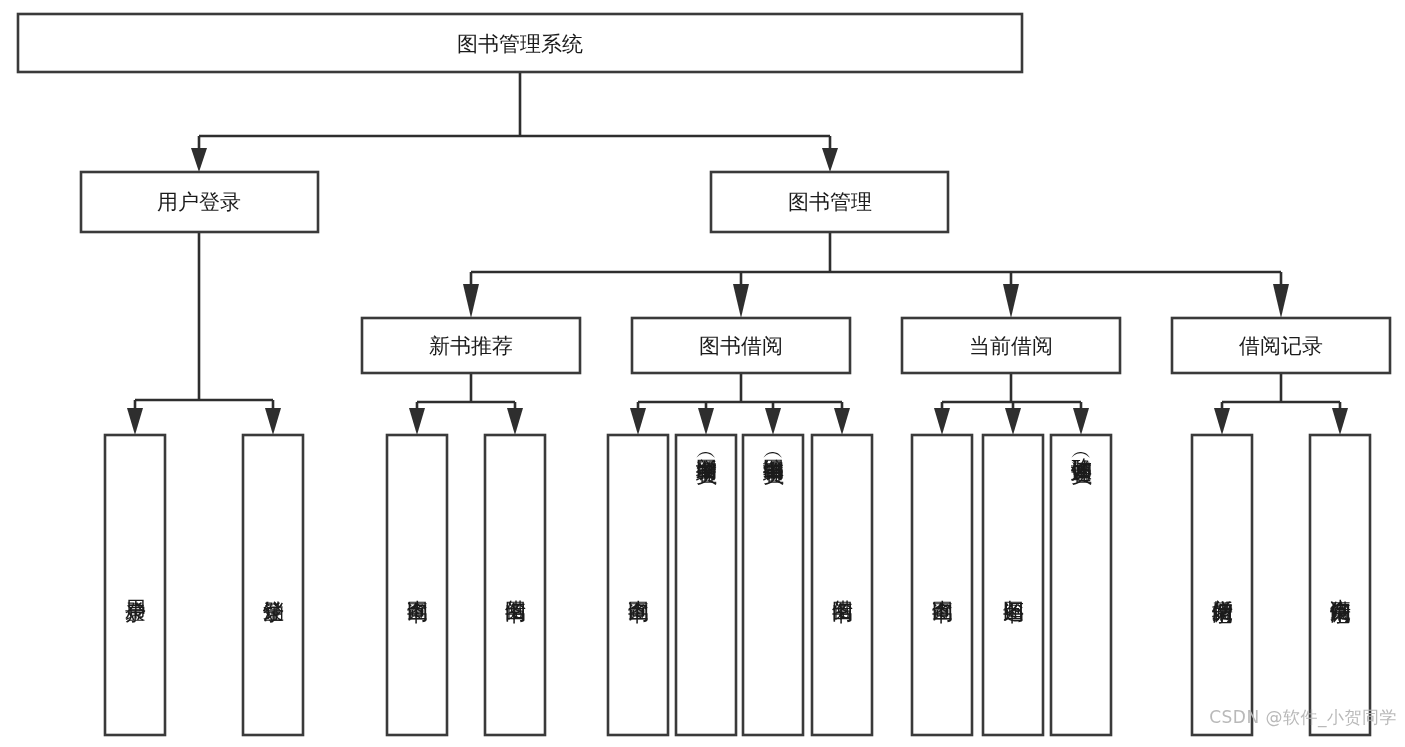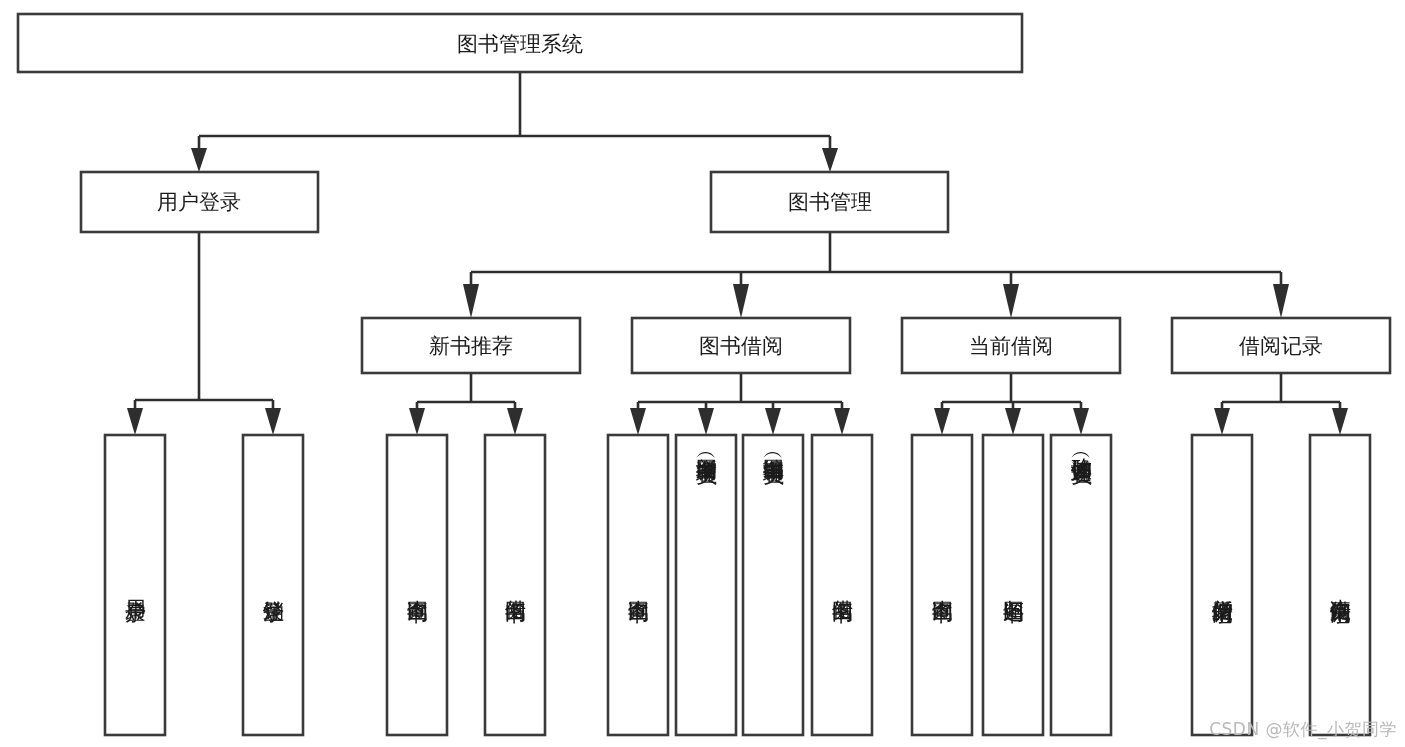--- a/index.html
+++ b/index.html
@@ -59,21 +59,21 @@
     line-height: 1;
     color: #1b1b1b;
     font-family: "DejaVu Sans", "Liberation Sans", sans-serif;
     text-align: center;
     white-space: nowrap;
     pointer-events: none;
   }
   .watermark {
     position: absolute;
     right: 8px;
-    bottom: 6px;
+    bottom: 18px;
     font-size: 17px;
     color: #b9b9b9;
     font-family: "DejaVu Sans", "Liberation Sans", sans-serif;
     white-space: nowrap;
     letter-spacing: 0.5px;
   }
 </style>
 </head>
 <body>
 

